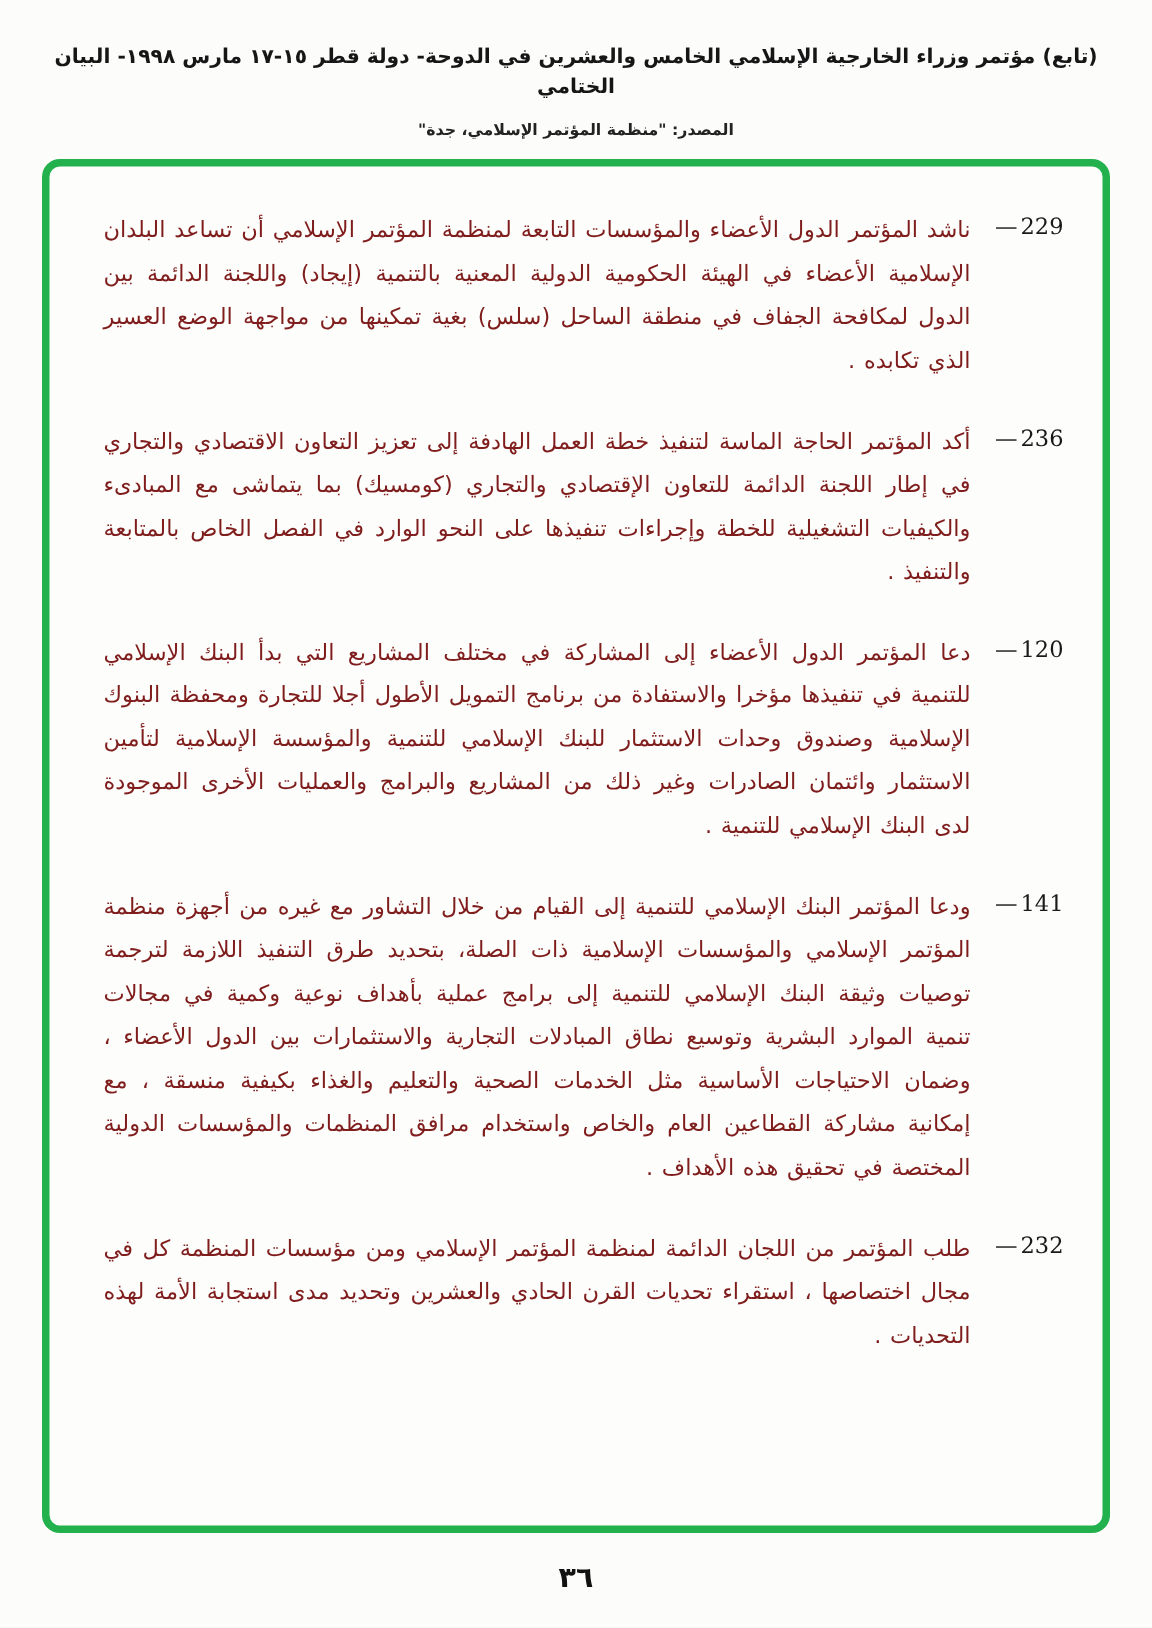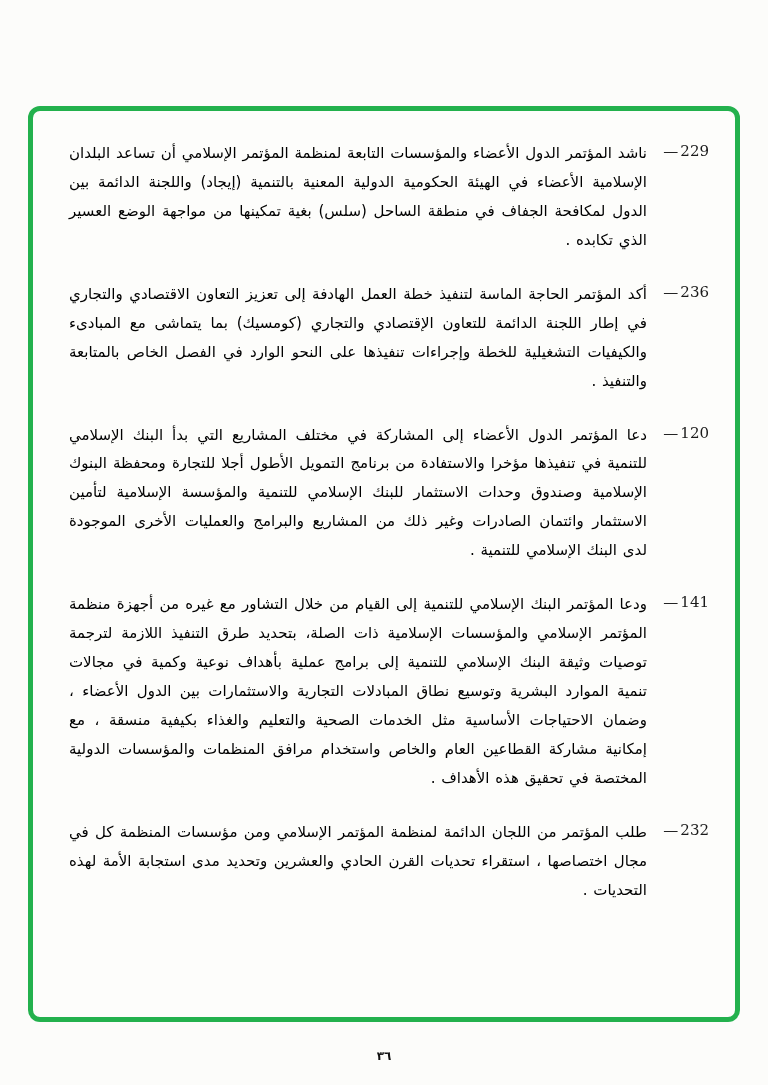--- a/index.html
+++ b/index.html
@@ -62,39 +62,43 @@
     color: #1a1a1a;
     padding-top: 3px;
     font-family: "DejaVu Serif", serif;
   }
   .num-cell .dash { letter-spacing: -1px; }
   .p-text {
     flex: 1;
     text-align: justify;
     font-size: 15px;
     line-height: 1.93;
-    color: #000000;
+    color: #7f1d1d;
     word-spacing: 1px;
   }
   .page-number {
     position: absolute;
     bottom: 22px;
     left: 0;
     right: 0;
     text-align: center;
     font-weight: bold;
-    font-size: 12px;
+    font-size: 19px;
     color: #111;
   }
 </style>
 </head>
 <body>
 
 <div class="page">
 
+  <div class="header">
+    <div class="doc-title">(تابع) مؤتمر وزراء الخارجية الإسلامي الخامس والعشرين في الدوحة- دولة قطر ١٥-١٧ مارس ١٩٩٨- البيان الختامي</div>
+    <div class="doc-source">المصدر: "منظمة المؤتمر الإسلامي، جدة"</div>
+  </div>
 
   <div class="content-box">
 
     <div class="paragraph">
       <div class="num-cell">
         <span>229</span>
         <span class="dash">—</span>
       </div>
       <div class="p-text">ناشد المؤتمر الدول الأعضاء والمؤسسات التابعة لمنظمة المؤتمر الإسلامي أن تساعد البلدان الإسلامية الأعضاء في الهيئة الحكومية الدولية المعنية بالتنمية (إيجاد) واللجنة الدائمة بين الدول لمكافحة الجفاف في منطقة الساحل (سلس) بغية تمكينها من مواجهة الوضع العسير الذي تكابده .</div>
     </div>

